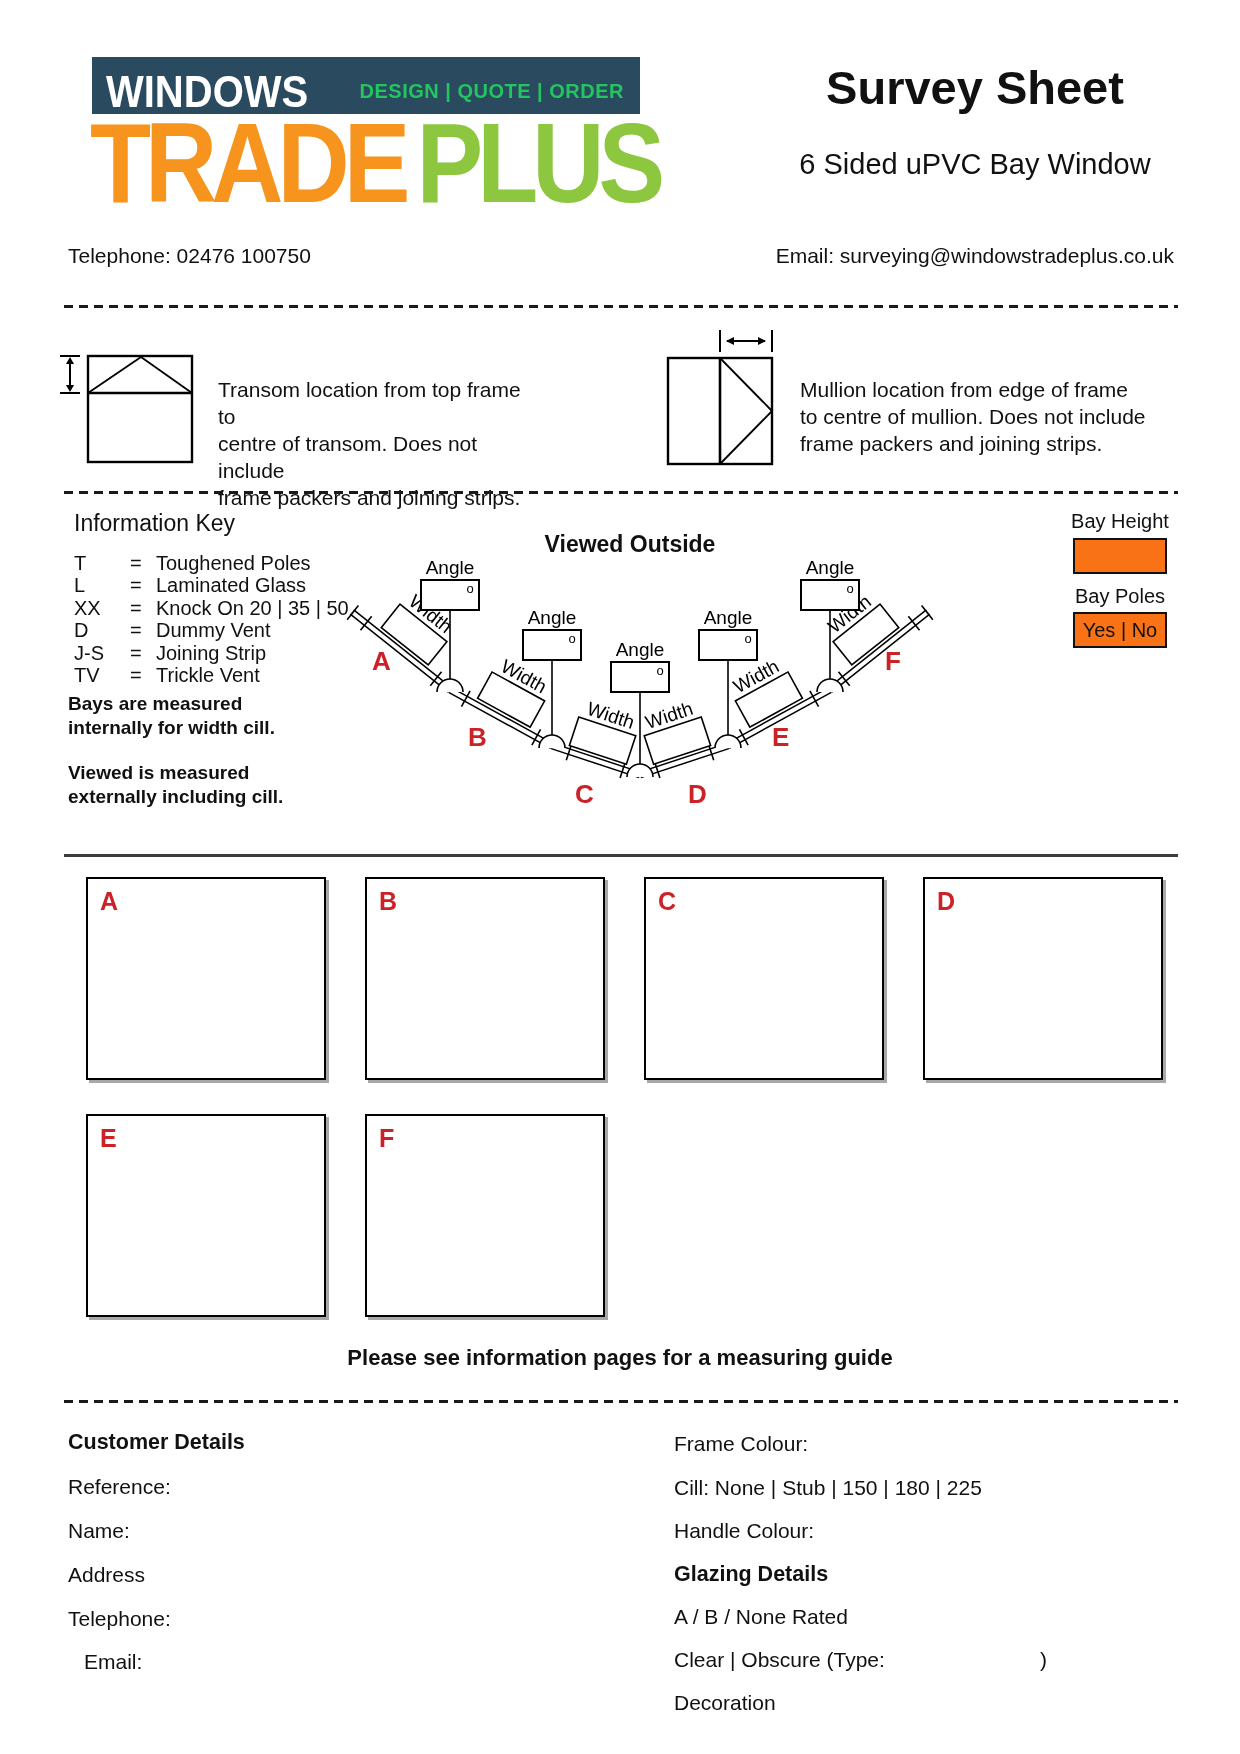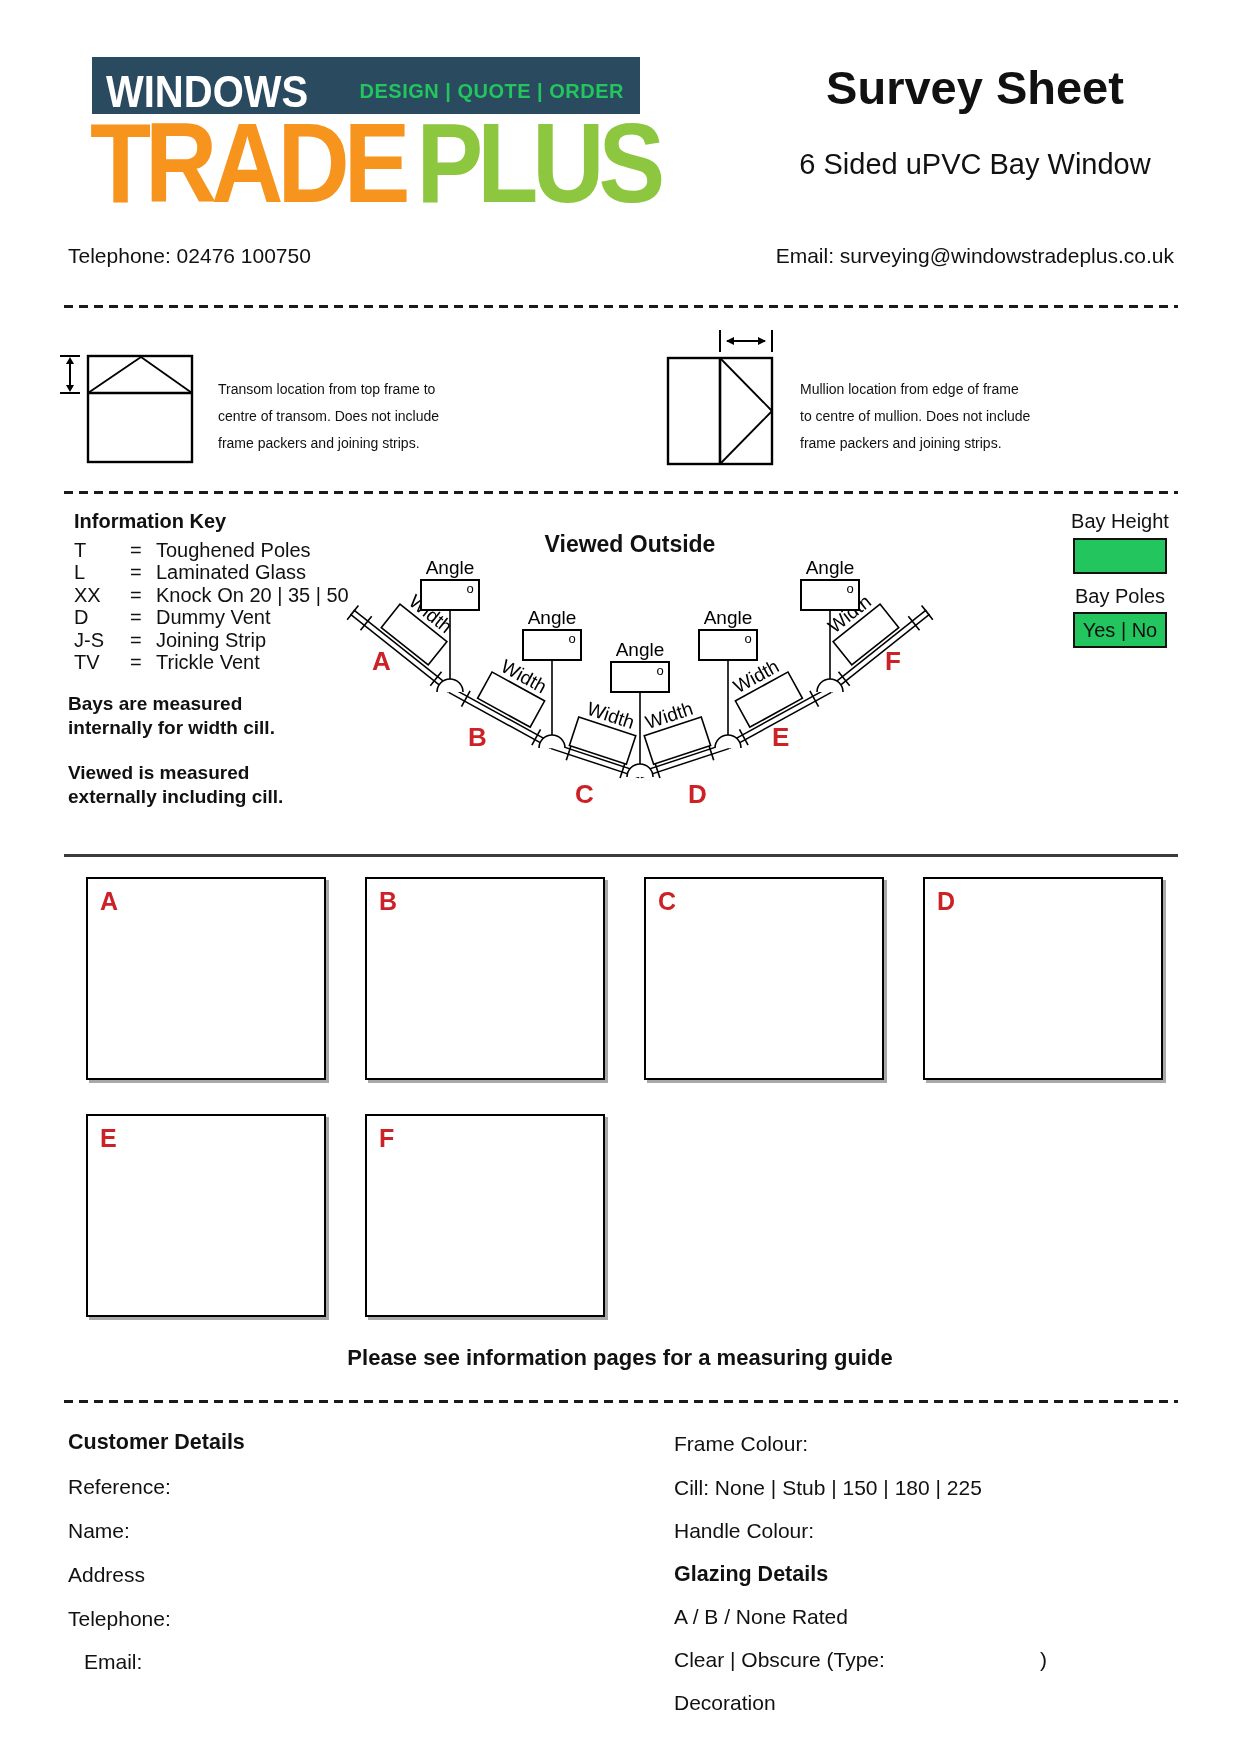--- a/index.html
+++ b/index.html
@@ -19,33 +19,33 @@
   .logoword{position:absolute;left:90px;top:106px;font-size:100px;font-weight:bold;letter-spacing:-6px;
             line-height:1;transform:scaleY(1.13);transform-origin:left top;white-space:nowrap;}
   .logoword .trade{color:var(--orange);margin-right:12px;}
   .logoword .plus{color:var(--green);}
   .survey-title{position:absolute;left:740px;top:60px;width:470px;text-align:center;
                 font-size:47px;font-weight:bold;}
   .survey-sub{position:absolute;left:740px;top:148px;width:470px;text-align:center;font-size:29px;}
   .tel{position:absolute;left:68px;top:244px;font-size:21px;}
   .email{position:absolute;right:66px;top:244px;font-size:21px;}
   
-  .guide-text{position:absolute;font-size:14px;line-height:27px;}
+  .guide-text{position:absolute;font-size:21px;line-height:27px;}
   
   .ik{position:absolute;left:74px;top:510px;font-size:20px;}
-  .ik-head{font-size:20px;font-weight:bold;margin-bottom:6px;}
+  .ik-head{font-size:23px;font-weight:normal;margin-bottom:15px;}
   .ik-row{display:flex;line-height:22.4px;}
   .ik-code{width:56px;}
   .ik-eq{width:26px;}
   .note{position:absolute;left:68px;font-size:19px;font-weight:bold;line-height:24px;}
   .vo-title{position:absolute;left:300px;top:531px;width:660px;text-align:center;
             font-size:23px;font-weight:bold;}
   
   .bh-label{position:absolute;left:1068px;width:104px;text-align:center;font-size:20px;}
-  .bh-box{position:absolute;left:1073px;width:94px;height:36px;border:2px solid #111;background:#22c55e;box-sizing:border-box;}
+  .bh-box{position:absolute;left:1073px;width:94px;height:36px;border:2px solid #111;background:#f97316;box-sizing:border-box;}
   .poles-box{display:flex;align-items:center;justify-content:center;font-size:20px;}
   
   .mbox{position:absolute;width:240px;height:203px;border:2.5px solid #000;background:#fff;
         box-sizing:border-box;box-shadow:3px 3px 0 #a8a8a8;}
   .mbox .boxletter{margin:8px 0 0 12px;font-size:25px;font-weight:bold;color:var(--red);}
   .guide-note{position:absolute;left:0;top:1345px;width:1240px;text-align:center;
               font-size:22px;font-weight:bold;}
   
   .foot{position:absolute;font-size:21px;}
   .foot.bold{font-weight:bold;font-size:21.5px;}

